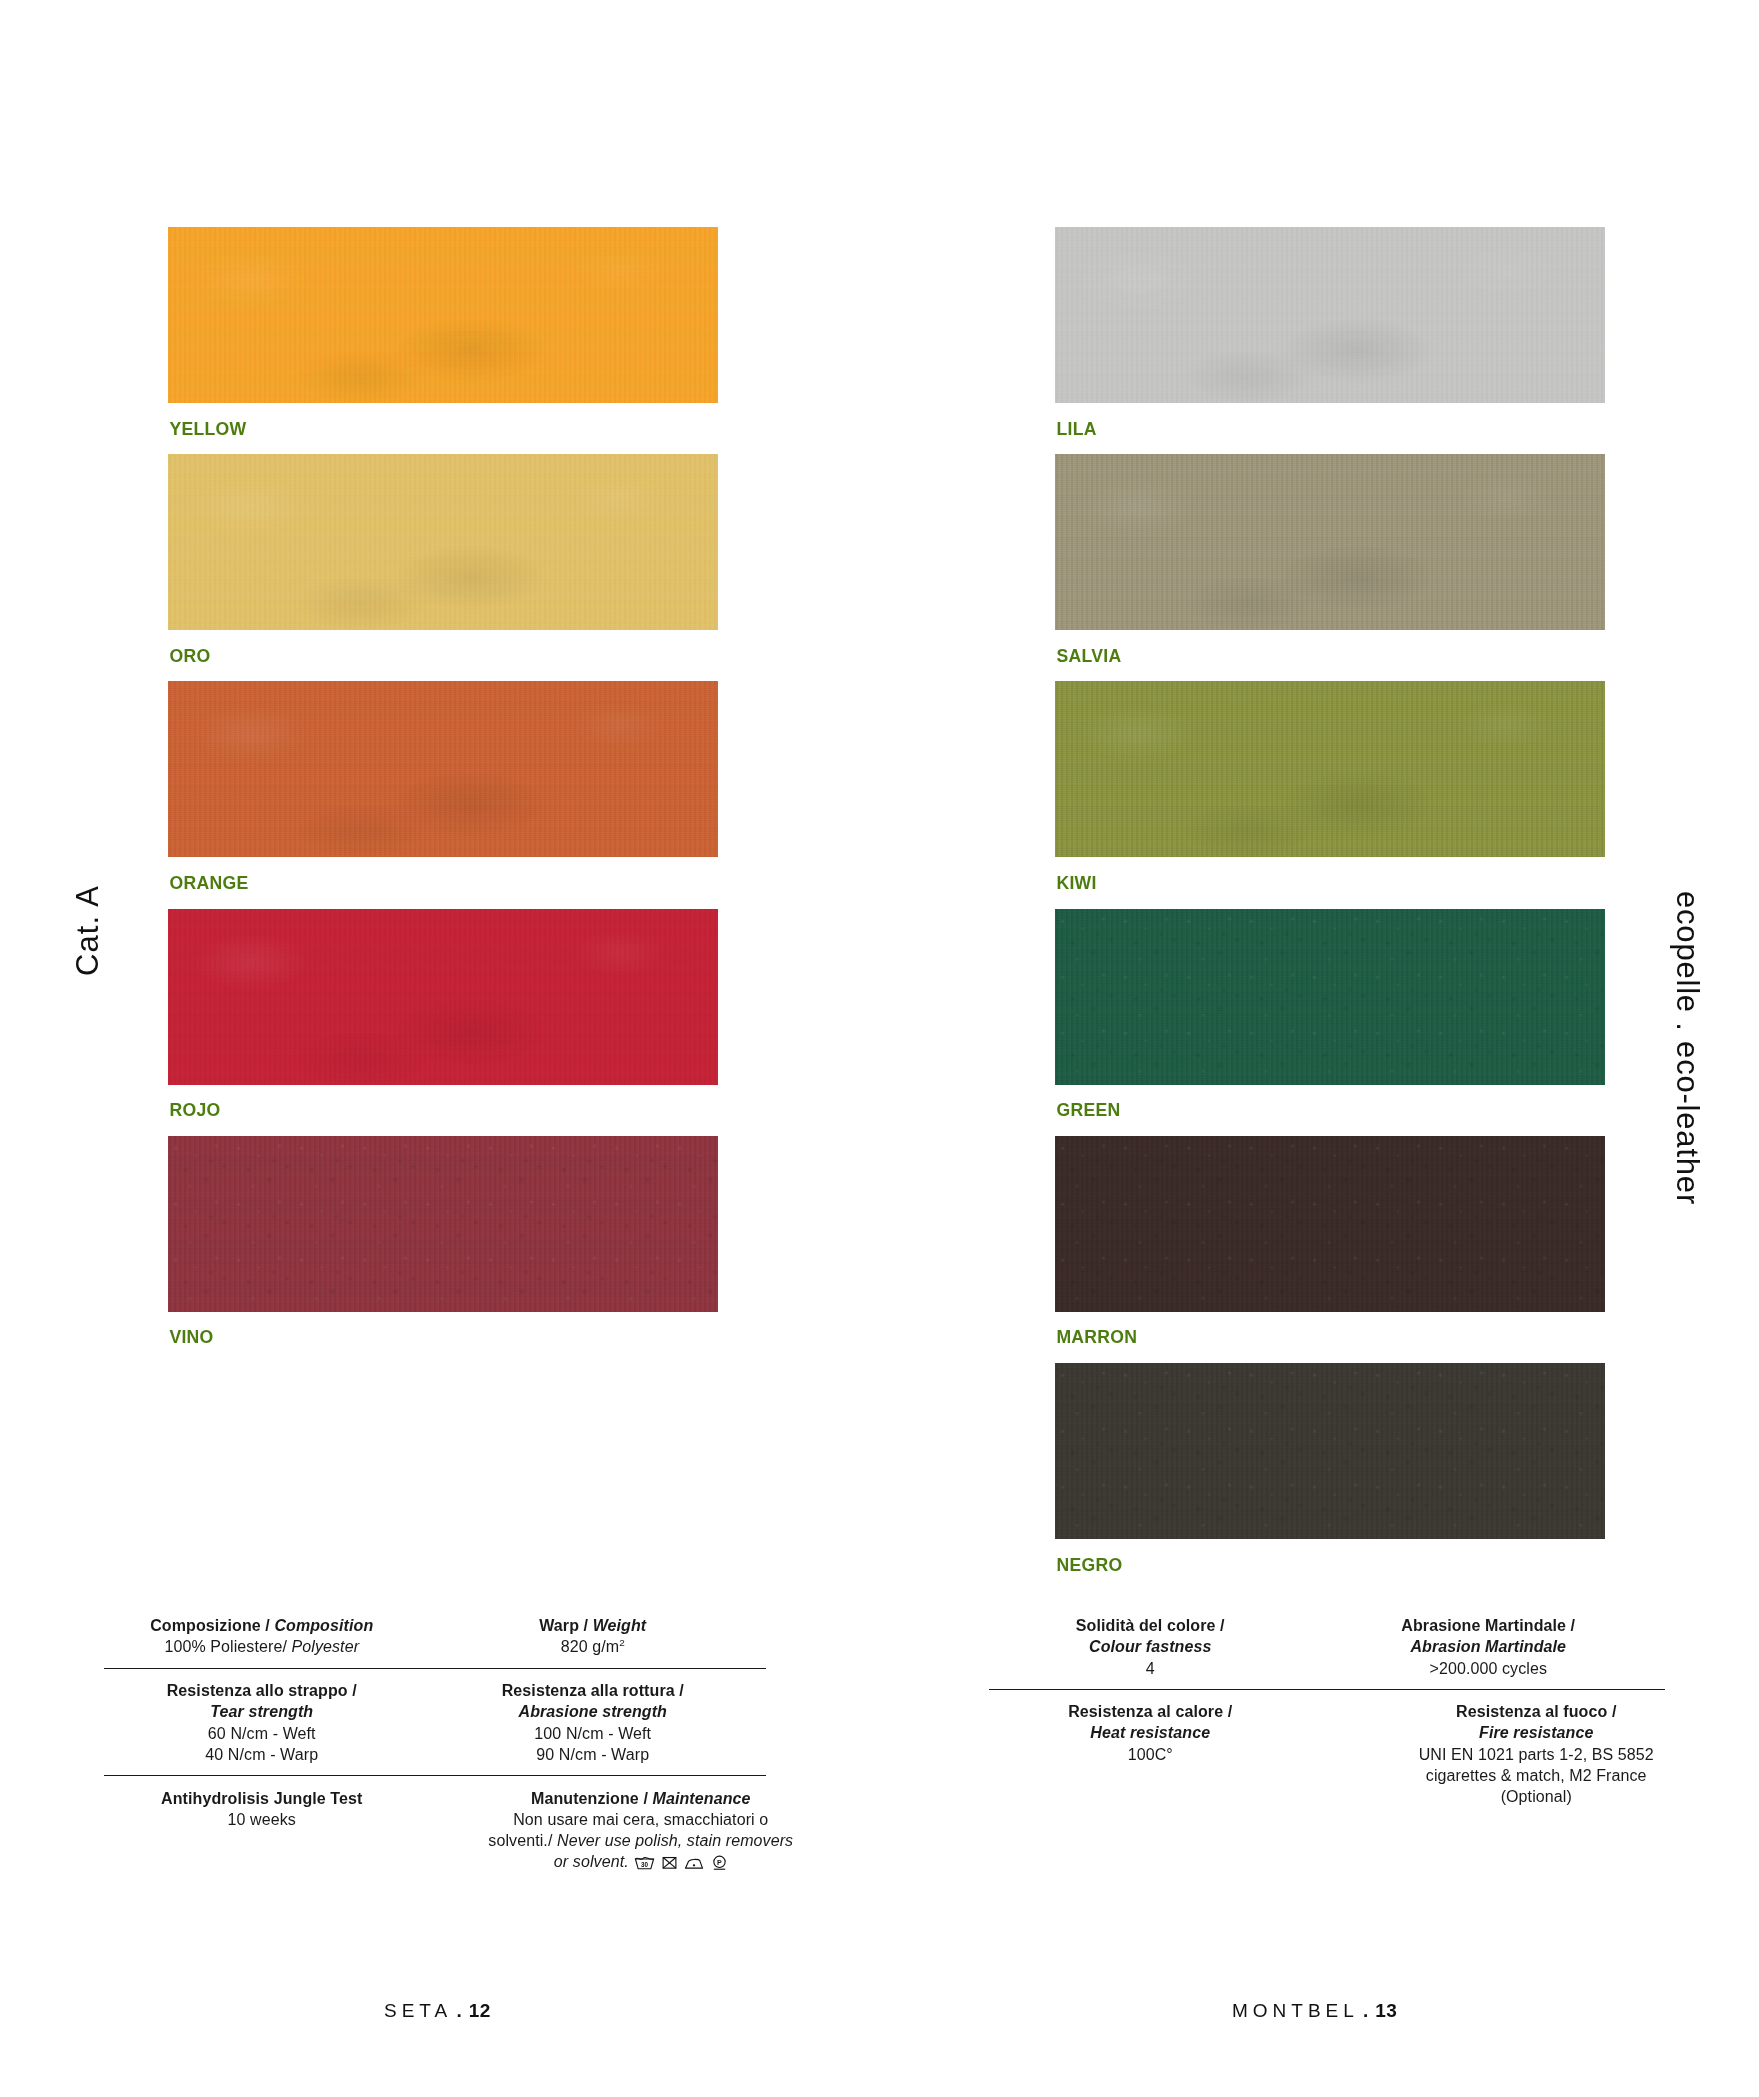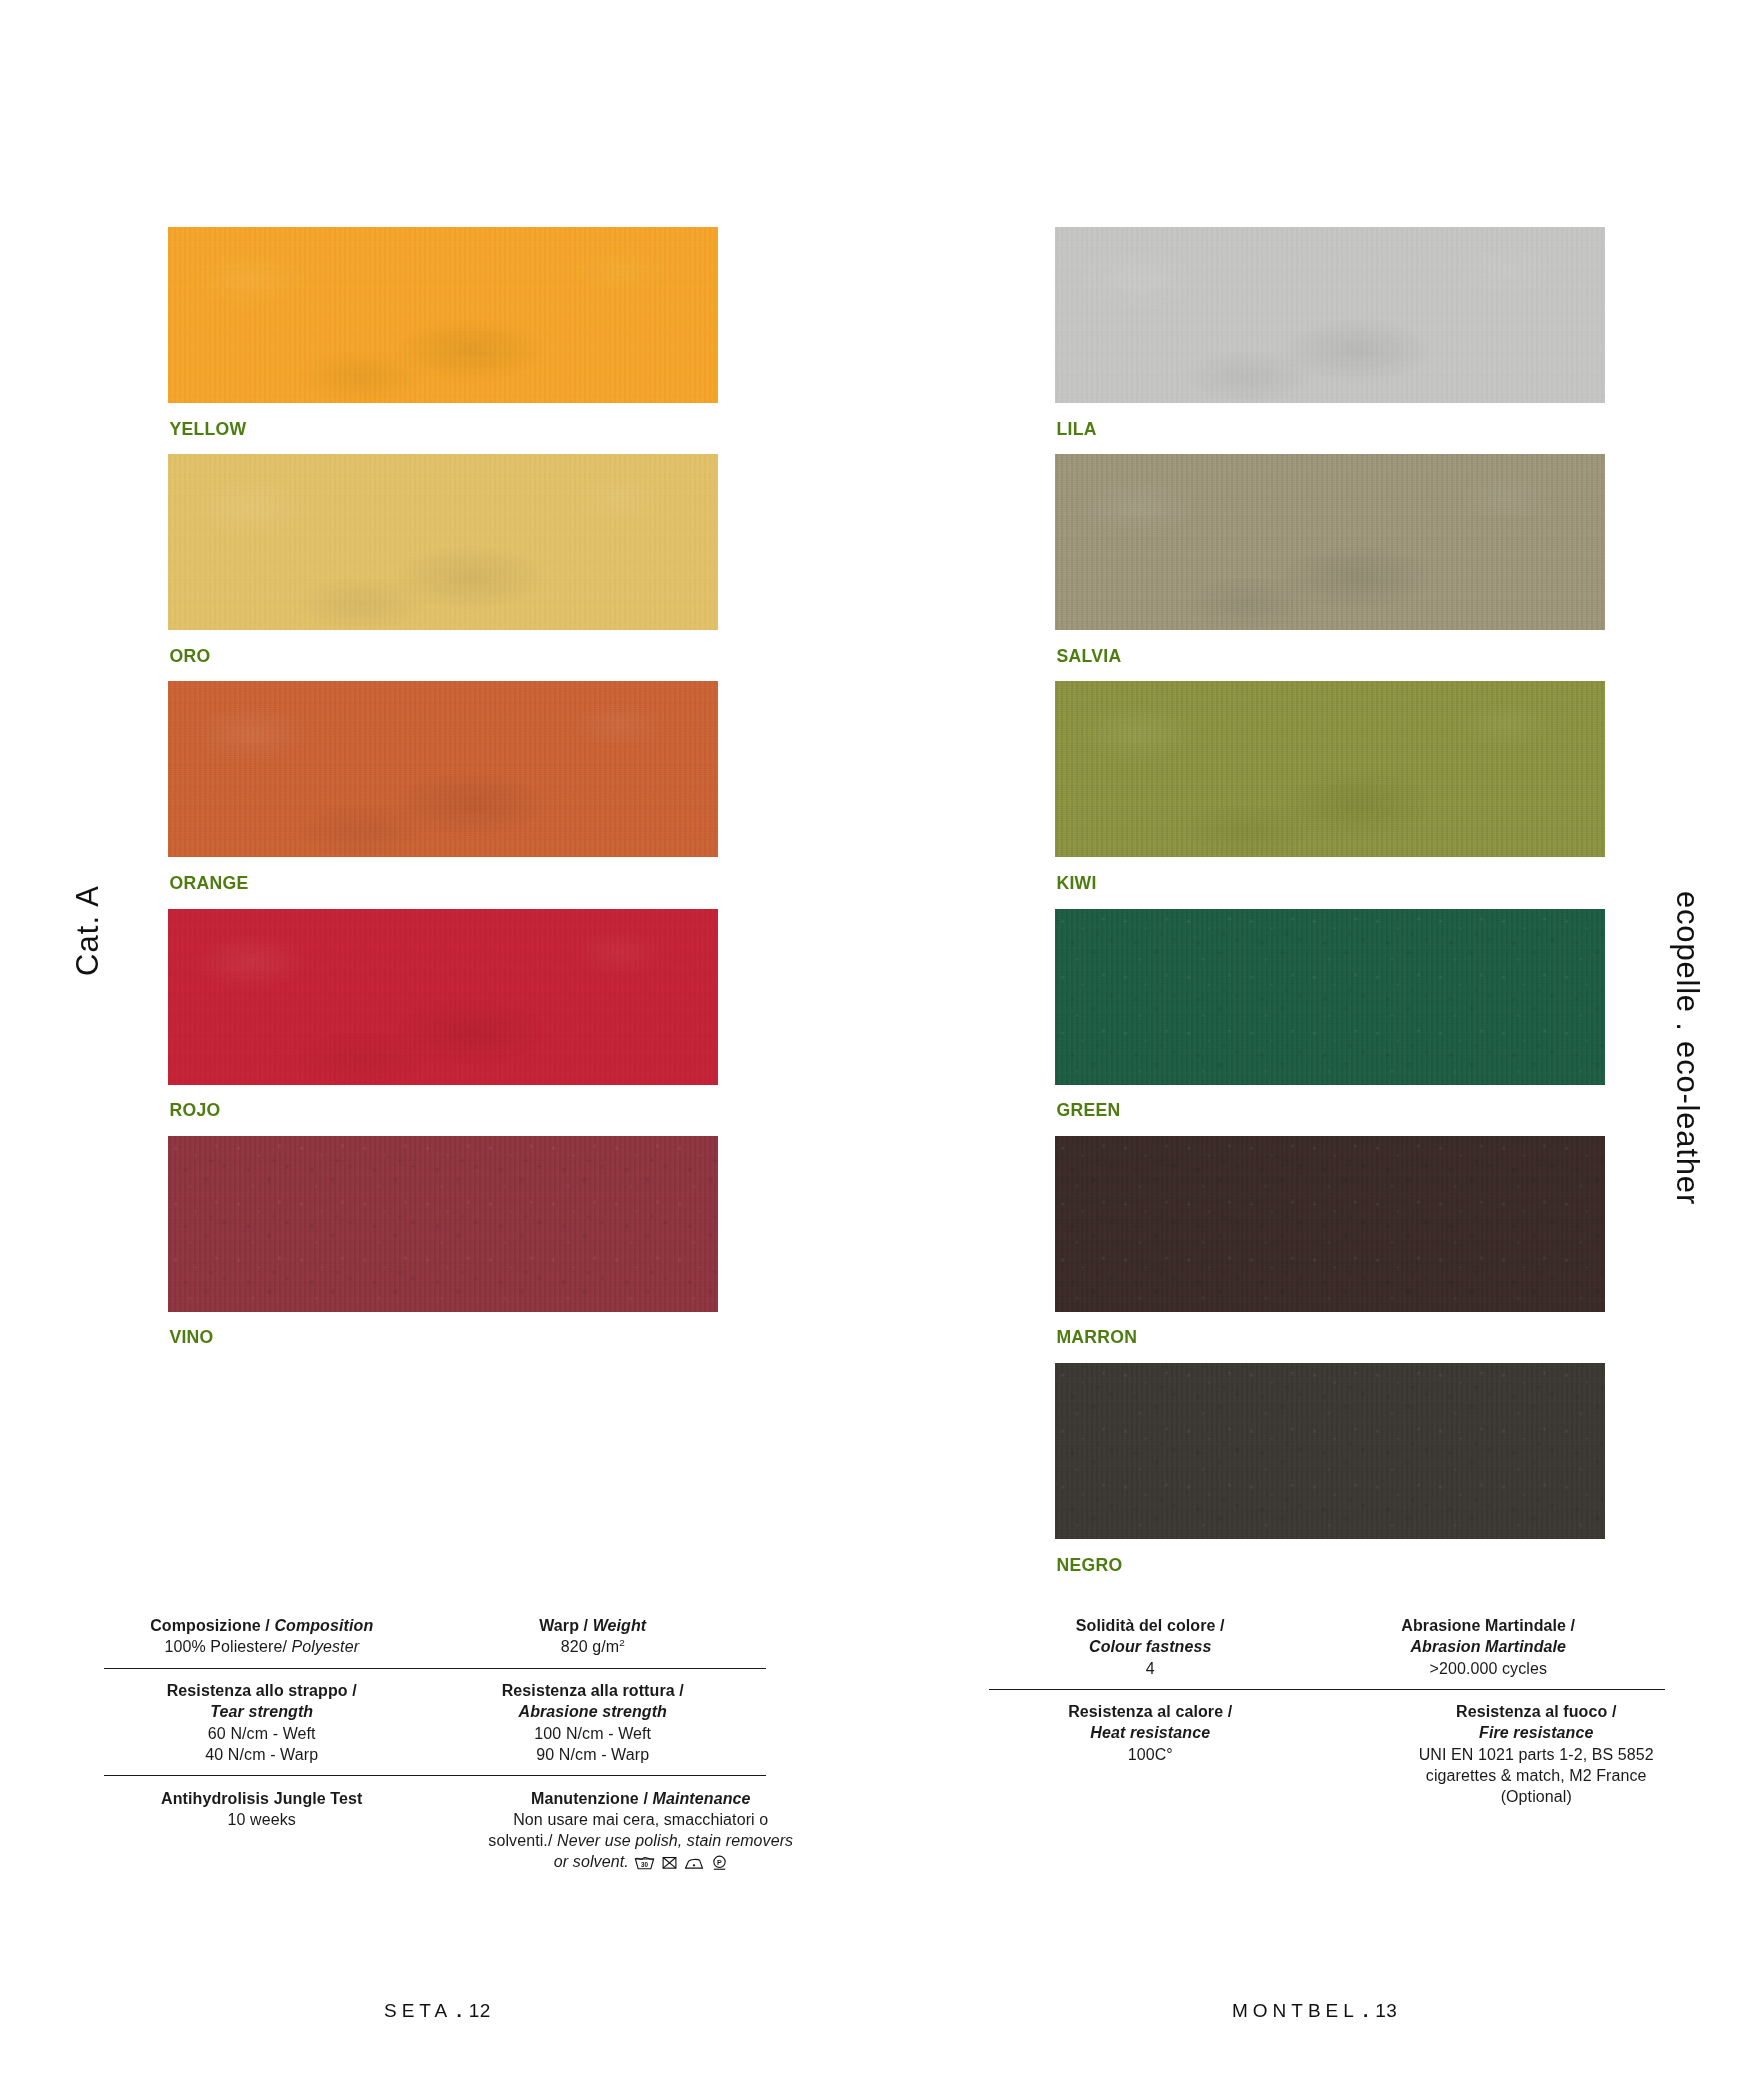--- a/index.html
+++ b/index.html
@@ -80,21 +80,21 @@
   .spec-val i{font-style:italic;}
   sup{font-size:.62em;vertical-align:super;}
 
   .care-icons{display:inline-flex;gap:6.3px;vertical-align:-3.5px;margin-left:5px;}
   .care-icons svg{display:block;}
 
   
   .footer{position:absolute;top:2000px;font-size:19px;color:#111;white-space:nowrap;}
   .footer .brand{font-weight:300;letter-spacing:5px;}
   .footer .dot{font-weight:700;margin:0 1.4px 0 4.2px;}
-  .footer .pg{font-weight:400;letter-spacing:0.4px;margin-left:5.6px;}
+  .footer .pg{font-weight:700;letter-spacing:0.4px;margin-left:5.6px;}
   .footer-left{left:384px;}
   .footer-right{left:1232px;}
 </style>
 </head>
 <body>
 
 <div class="page">
 
   <div class="swatch-col col-left">
     <div class="swatch-block">

